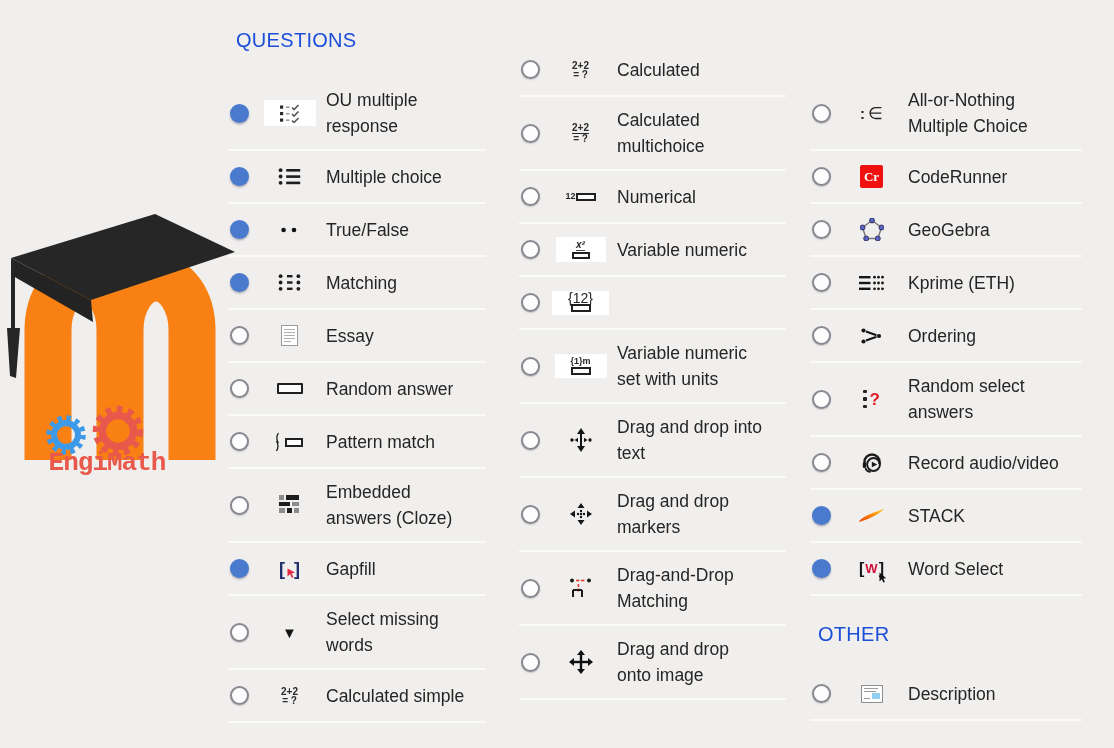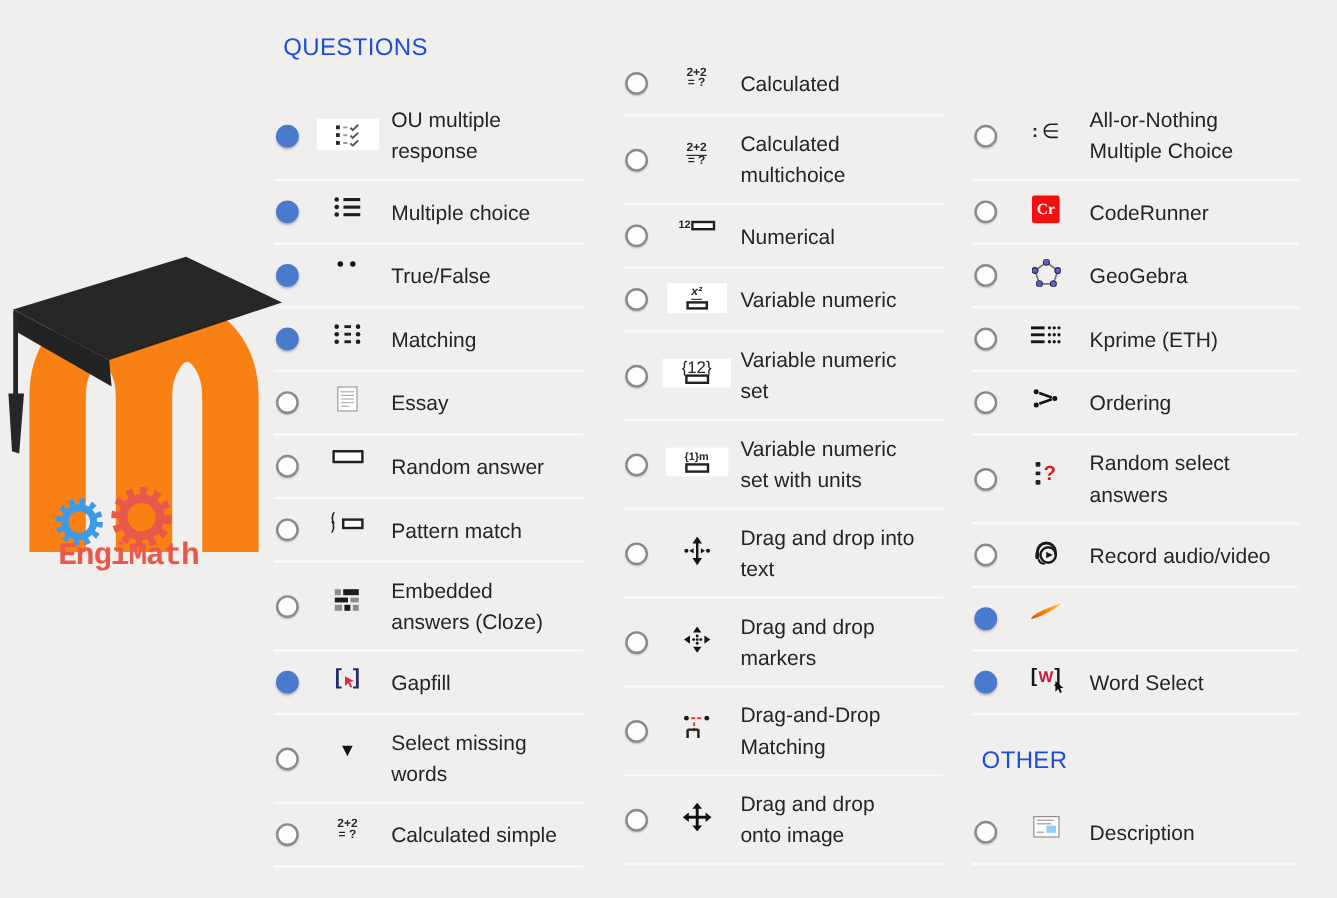--- a/index.html
+++ b/index.html
@@ -10,21 +10,21 @@
   #col2{left:519px;top:44px;width:267px}
   #col3{left:810px;top:77px;width:272px}
   .hdr{font-size:20px;line-height:24px;color:#1d4ed8;letter-spacing:.3px;padding-left:8px}
   #col1 .hdr{margin-bottom:25px}
   .hdr.other{margin:26px 0 22px}
   .row{display:flex;align-items:center;min-height:53px;padding:10px 0;box-sizing:border-box;
        border-bottom:2px solid #fafaf9;cursor:pointer}
   .radio{width:19px;height:19px;border-radius:50%;margin-left:2px;flex:none;box-sizing:border-box;
          border:2.5px solid #8a8992;background:#fdfdfd;box-shadow:0 1px 1.5px rgba(0,0,0,.18)}
   .radio.sel{border:none;background:#4a7ace;box-shadow:0 1.5px 2px rgba(60,60,90,.35)}
-  .ibox{width:27px;height:28px;margin-left:27px;flex:none;display:flex;align-items:flex-start;justify-content:center}
+  .ibox{width:27px;height:28px;margin-left:27px;flex:none;display:flex;align-items:center;justify-content:center}
   .lbl{margin-left:23px;font-size:17.5px;line-height:26px}
   #col1 .lbl{width:152px}
   #col2 .lbl{width:150px}
   #col3 .lbl{width:162px}
   svg{display:block}
   
   .whitebox{background:#fff;display:flex;flex-direction:column;align-items:center;justify-content:center;padding:3px 16px}
   .calcic{font-weight:700;font-size:10px;line-height:9px;color:#2a2a2a;text-align:center}
   .calcic span{display:block}
   .calcic .ul{border-bottom:1.4px solid #2a2a2a;padding-bottom:1px}
@@ -293,21 +293,20 @@
   </div>
 
   <div class="row">
     <span class="radio"></span>
     <span class="ibox">
       <span class="whitebox">
           <span style="font-weight:400;font-size:14px;line-height:9px">{12}</span>
           <span class="rectline"></span>
         </span>
       </span>
-    <span class="lbl">Variable numeric set</span>
   </div>
 
   <div class="row">
     <span class="radio"></span>
     <span class="ibox">
       <span class="whitebox">
           <span style="font-weight:700;font-size:9px;line-height:9px">{1}m</span>
           <span class="rectline"></span>
         </span>
       </span>
@@ -492,20 +491,21 @@
         <defs>
             <linearGradient id="g1" x1="0" y1="1" x2="1" y2="0">
           <stop offset="0" stop-color="#e84300"></stop>
               <stop offset="0.55" stop-color="#fb8c00"></stop>
               <stop offset="1" stop-color="#ffd34d"></stop>
         </linearGradient>
           </defs>
         <path d="M1,14 C7,12.5 14,9.5 20.5,5.5 C23.5,3.6 25.5,1.8 26,0.8 C21.5,2.4 16,4.3 11,6.6 C6.5,8.7 2.2,11.2 1,14 Z" fill="url(#g1)"></path>
       </svg>
       </span>
+    <span class="lbl">STACK</span>
   </div>
 
   <div class="row">
     <span class="radio sel"></span>
     <span class="ibox">
       <span class="wsel">
           <span class="br">[</span>
           <span class="w">W</span>
           <span class="br">]</span>
         <svg width="8" height="11" viewBox="0 0 8 11" fill="#111">

